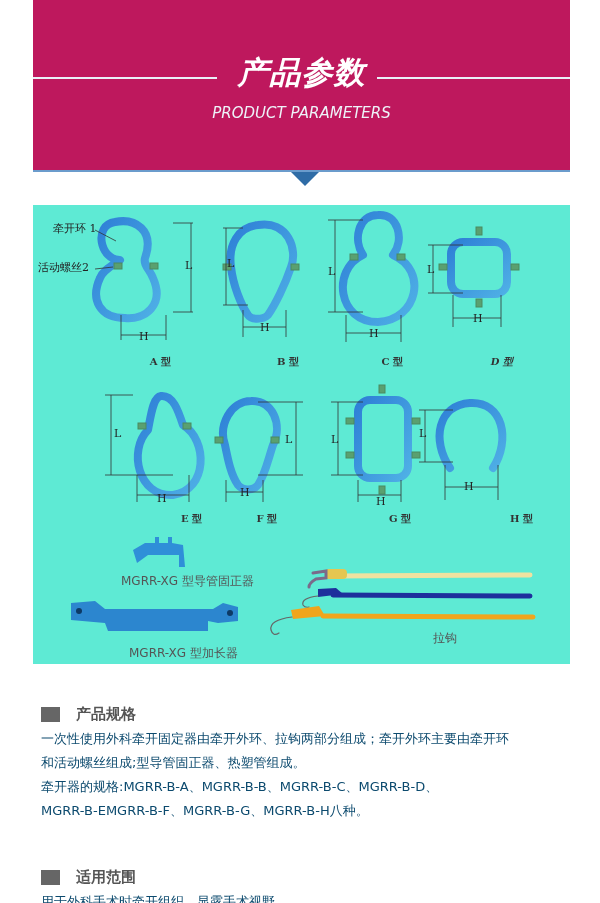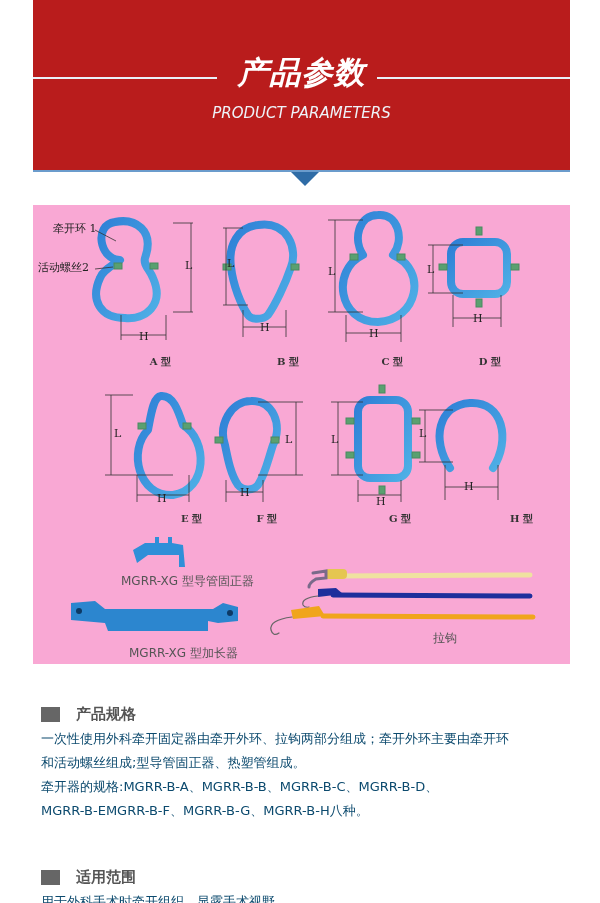--- a/index.html
+++ b/index.html
@@ -1,21 +1,21 @@
 <!DOCTYPE html>
 <html><head>
 <meta charset="utf-8">
 <style>
   * { box-sizing: border-box; margin: 0; padding: 0; }
   html, body { width: 600px; height: 903px; background: #ffffff; overflow: hidden; }
   body { font-family: "DejaVu Sans", "Liberation Sans", sans-serif; color: #555; position: relative; }
 
   .header {
     position: absolute; left: 33px; top: 0; width: 537px; height: 172px;
-    background: #b91c1c;
+    background: #be185d;
     border-bottom: 2px solid #6b9ccc;
   }
   .header .line { position: absolute; top: 77px; height: 2px; background: #e9f0f8; }
   .header .line.left { left: 0; width: 184px; }
   .header .line.right { left: 344px; width: 193px; }
   .header .title {
     position: absolute; left: 0; width: 537px; top: 52px; text-align: center;
     font-size: 31px; font-weight: bold; font-style: italic; color: #ffffff; letter-spacing: 1px;
   }
   .header .subtitle {
@@ -23,21 +23,21 @@
     font-size: 15px; font-style: italic; color: #eef3f9; letter-spacing: 0px;
   }
   .pointer {
     position: absolute; left: 291px; top: 172px; width: 0; height: 0;
     border-left: 14px solid transparent; border-right: 14px solid transparent;
     border-top: 14px solid #2f6ca6;
   }
 
   .panel {
     position: absolute; left: 33px; top: 205px; width: 537px; height: 459px;
-    background: #f9a8d4;
+    background: #5eead4;
   }
   .panel svg { position: absolute; left: 0; top: 0; }
   .ptxt { position: absolute; font-family: "DejaVu Serif", "Liberation Serif", serif; font-size: 11px; color: #222; }
   .cap { position: absolute; font-family: "DejaVu Serif", "Liberation Serif", serif; font-size: 10px; font-weight: bold; color: #333; text-align: right; width: 60px; }
   .acc-cap { position: absolute; font-size: 12px; color: #555; white-space: nowrap; }
 
   .section { position: absolute; left: 41px; margin-top: 10px; }
   .sec-head { display: flex; align-items: center; height: 22px; }
   .sec-head .sq { width: 19px; height: 15px; background: #666; margin-right: 16px; }
   .sec-head .h { font-size: 15px; font-weight: bold; color: #555; }
@@ -194,21 +194,21 @@
   <div class="ptxt" style="left:252px; top:228px;">L</div>
   <div class="ptxt" style="left:207px; top:281px;">H</div>
   <div class="ptxt" style="left:298px; top:228px;">L</div>
   <div class="ptxt" style="left:343px; top:290px;">H</div>
   <div class="ptxt" style="left:386px; top:222px;">L</div>
   <div class="ptxt" style="left:431px; top:275px;">H</div>
 
   <div class="cap" style="left:78px; top:150px;">A 型</div>
   <div class="cap" style="left:206px; top:150px;">B 型</div>
   <div class="cap" style="left:310px; top:150px;">C 型</div>
-  <div class="cap" style="left:408px; top:150px;">D 型</div>
+  <div class="cap" style="left:420px; top:150px;font-style:italic;">D 型</div>
   <div class="cap" style="left:109px; top:307px;">E 型</div>
   <div class="cap" style="left:184px; top:307px;">F 型</div>
   <div class="cap" style="left:318px; top:307px;">G 型</div>
   <div class="cap" style="left:440px; top:307px;">H 型</div>
 
   <div class="acc-cap" style="left:88px; top:368px;">MGRR-XG 型导管固正器</div>
   <div class="acc-cap" style="left:96px; top:440px;">MGRR-XG 型加长器</div>
   <div class="acc-cap" style="left:400px; top:425px;">拉钩</div>
 </div>
 

